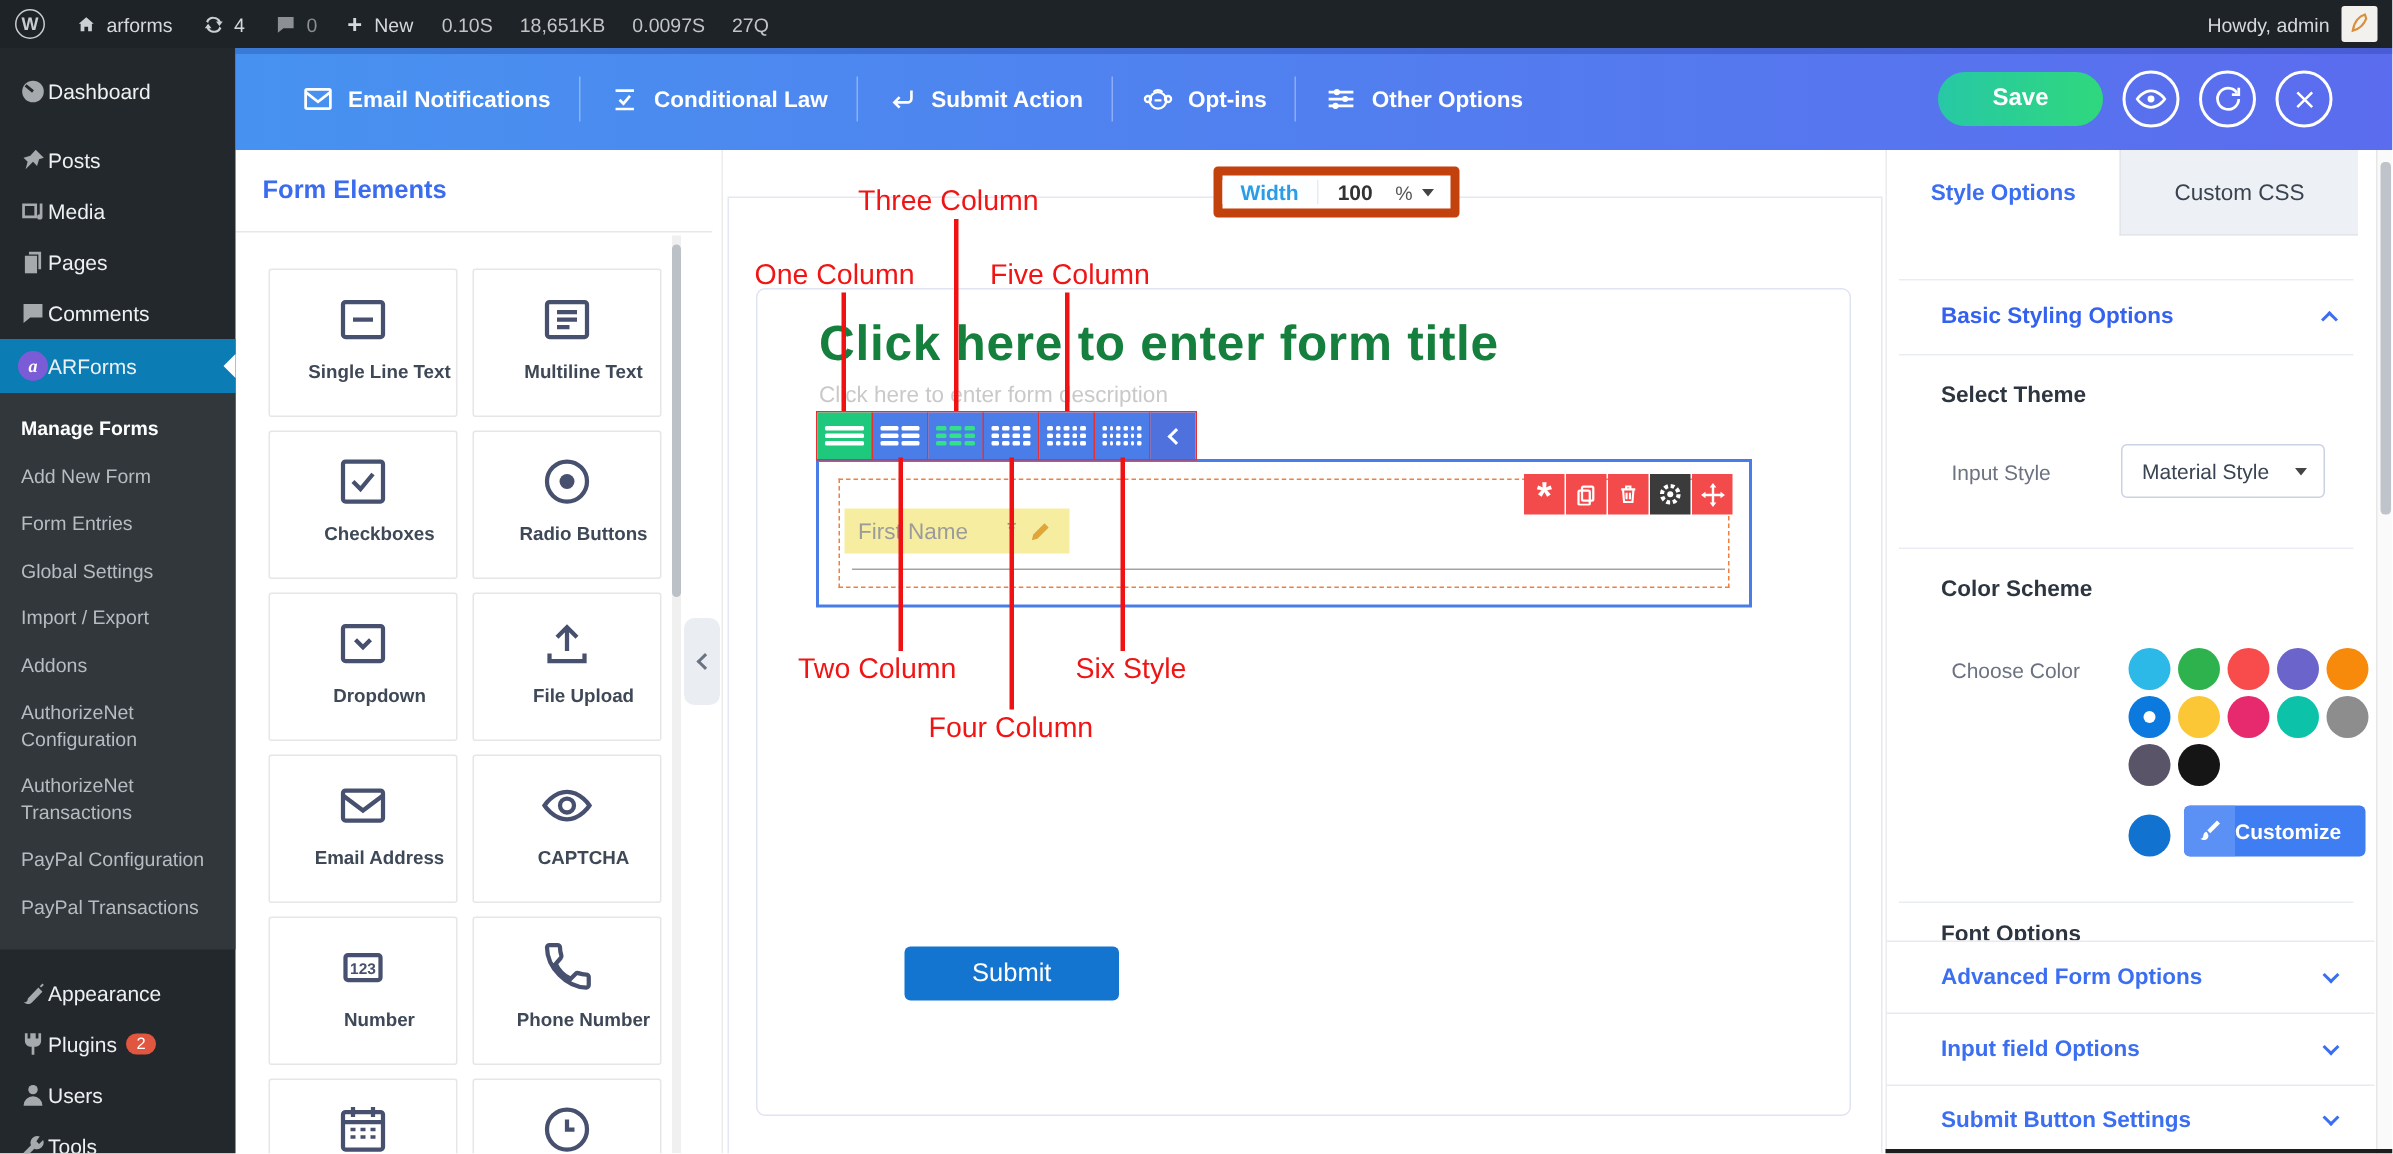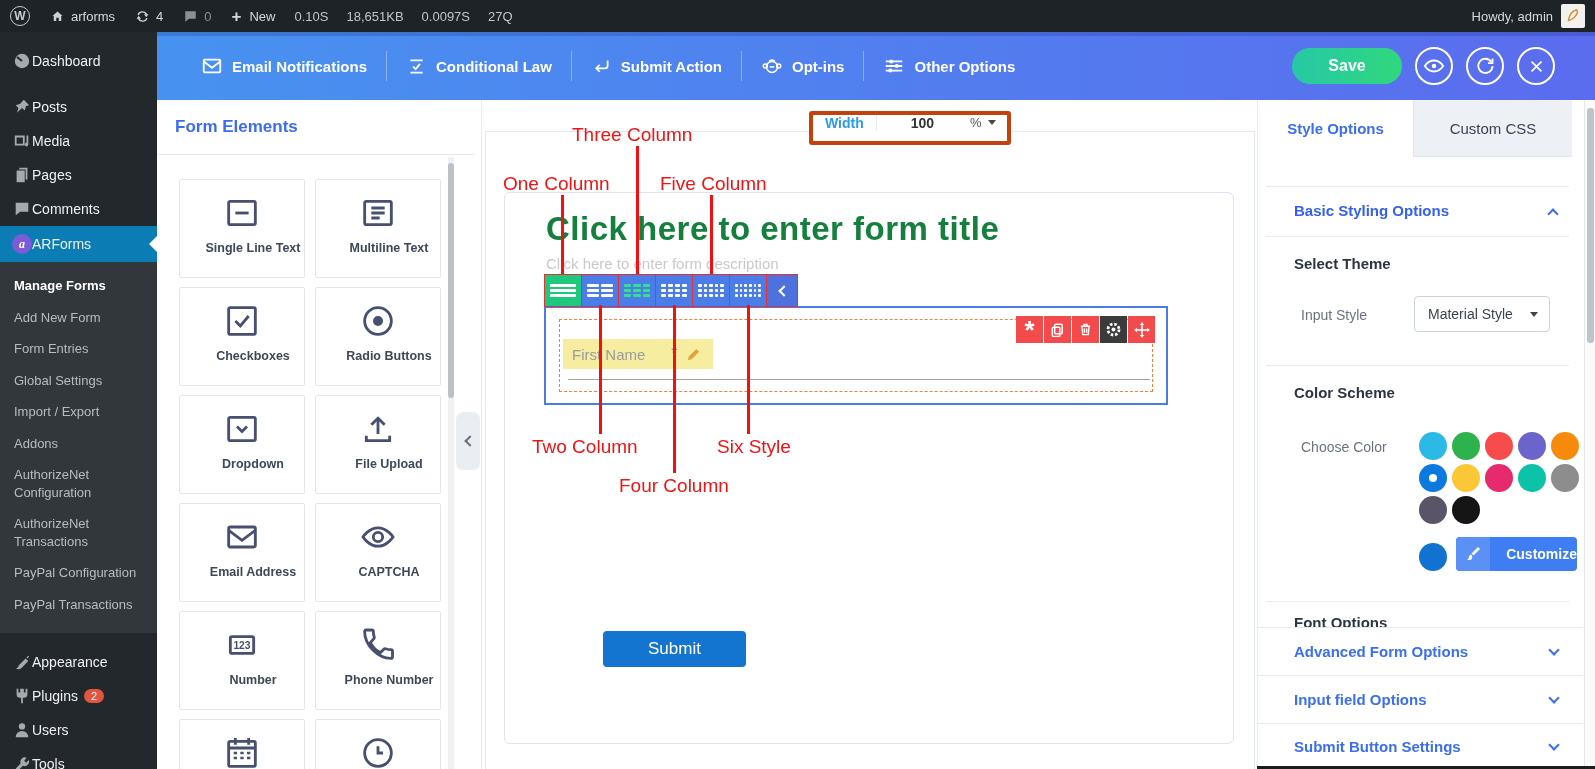--- a/index.html
+++ b/index.html
@@ -63,22 +63,22 @@
   .escroll { position:absolute; left:291px; top:57px; width:6px; height:612px; background:#f0f0f0; }
   .escroll .thumb { position:absolute; left:0; top:6px; width:6px; height:235px; background:#bcc1c8; border-radius:3px; }
   #collapse-tab { position:absolute; left:456px; top:412px; width:24px; height:58px; background:#eaedf1;
     border-radius:7px; display:flex; align-items:center; justify-content:center; cursor:pointer; z-index:20; color:#6a7380; }
 
   
   #canvas { position:absolute; left:481px; top:100px; width:776px; height:669px; background:#fff;
     border-left:1px solid #ececec; overflow:hidden; }
   .outer-box { position:absolute; left:3px; top:31px; width:770px; height:700px; border:1px solid #e3e8f4; }
   .inner-box { position:absolute; left:22px; top:92px; width:730px; height:552px; border:1px solid #dfe4f2; border-radius:6px; }
-  .width-ctl { position:absolute; left:327px; top:11px; height:34px; display:flex; align-items:flex-start;
-    background:#fff; border:4px solid #c2410c; border-radius:3px; z-index:5;gap:21px; }
+  .width-ctl { position:absolute; left:327px; top:11px; height:34px; display:flex; align-items:center;
+    background:#fff; border:6px solid #c2410c; border-radius:3px; z-index:5; }
   .width-ctl .w-label { display:flex; align-items:center; padding:0 12px; color:#2b9ce8; font-weight:bold;
     font-size:14px; border-right:1px solid #e8ebf0; background:#fdfeff; }
   .width-ctl .w-value { display:flex; align-items:center; padding:0 13px; color:#333; font-size:14px; font-weight:bold; }
   .width-ctl .w-unit { display:flex; align-items:center; gap:6px; padding:0 11px 0 2px; color:#555; font-size:13px; cursor:pointer; }
   .form-title-ph { position:absolute; left:64px; top:110px; font-size:33px; font-weight:bold; color:#15803d;
     letter-spacing:.5px; cursor:text; white-space:nowrap; }
   .form-desc-ph { position:absolute; left:64px; top:155px; font-size:15px; color:#c9c9c9; cursor:text; }
 
   .coltoolbar { position:absolute; left:62px; top:174px; display:flex; border:1px solid #e83030; z-index:6; }
   .colbtn { width:37px; height:31px; background:#4b7de9; border-right:1px solid #e83030;
@@ -132,21 +132,21 @@
     padding:0 11px 0 13px; font-size:14px; color:#3a4452; cursor:pointer; }
   .swatches { position:absolute; left:161px; top:332px; display:grid; grid-template-columns:repeat(5,28px);
     gap:4px 5px; }
   .swatch { width:28px; height:28px; border-radius:50%; cursor:pointer; position:relative; }
   .swatch.selected::after { content:""; position:absolute; left:10px; top:10px; width:8px; height:8px;
     border-radius:50%; background:#fff; }
   .cur-color { position:absolute; left:161px; top:443px; width:28px; height:28px; border-radius:50%; cursor:pointer; }
   .customize-btn { position:absolute; left:198px; top:437px; width:121px; height:34px; border:none; border-radius:4px;
     background:#3f7df2; color:#fff; display:flex; align-items:center; padding:0; cursor:pointer; overflow:hidden; }
   .customize-btn .brush-sec { width:34px; height:34px; background:#5b91f5; display:flex; align-items:center; justify-content:center; }
-  .customize-btn .cust-label { flex:1; text-align:right; font-weight:bold; font-size:14px; font-family:"Liberation Sans",sans-serif; }
+  .customize-btn .cust-label { flex:1; text-align:left; font-weight:bold; font-size:14px; font-family:"Liberation Sans",sans-serif; }
   .clipped-h { position:absolute; left:36px; top:514px; height:13px; overflow:hidden; color:#2d3540;
     font-size:15px; font-weight:bold; }
   .acc { position:absolute; left:0; width:326px; background:#fff; border-top:1px solid #e7eaef;
     display:flex; align-items:center; justify-content:space-between; padding:0 26px 0 36px;
     color:#3b6ef0; font-size:15px; font-weight:bold; cursor:pointer; }
   .sp-scrollbar { position:absolute; left:1584px; top:100px; width:11px; height:669px; background:#fafafa;
     border-left:1px solid #e7e7e7; z-index:45; }
   .sp-scrollbar .thumb { position:absolute; left:2px; top:8px; width:7px; height:235px; background:#bfc4ca; border-radius:3px; }
   .bottom-strip { position:absolute; left:1257px; top:766px; width:338px; height:3px; background:#1d1d1d; z-index:46; }
 

